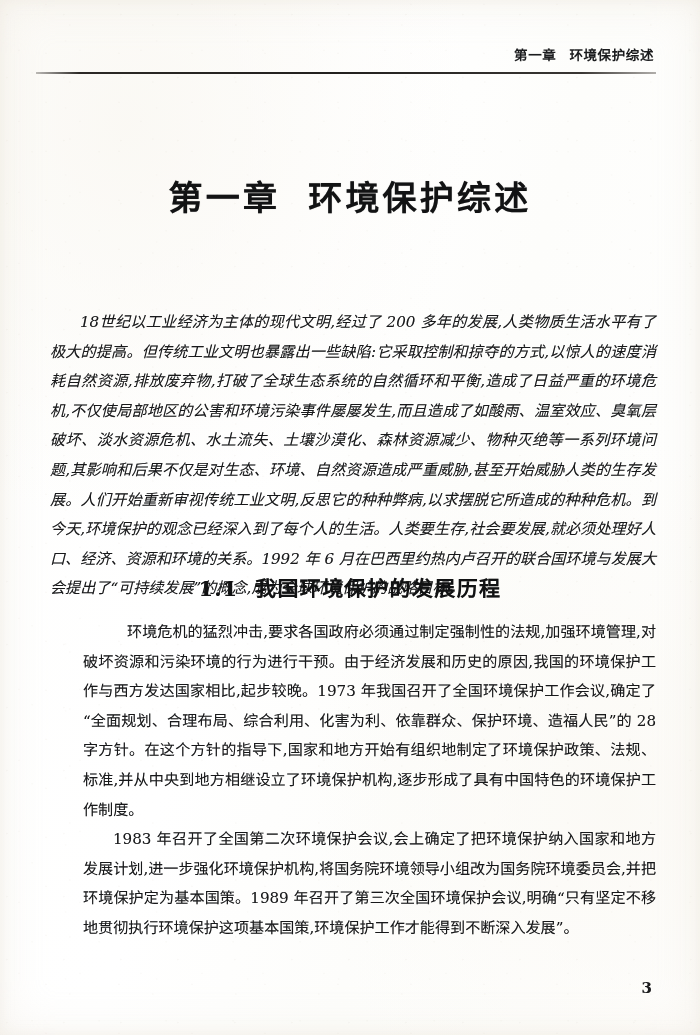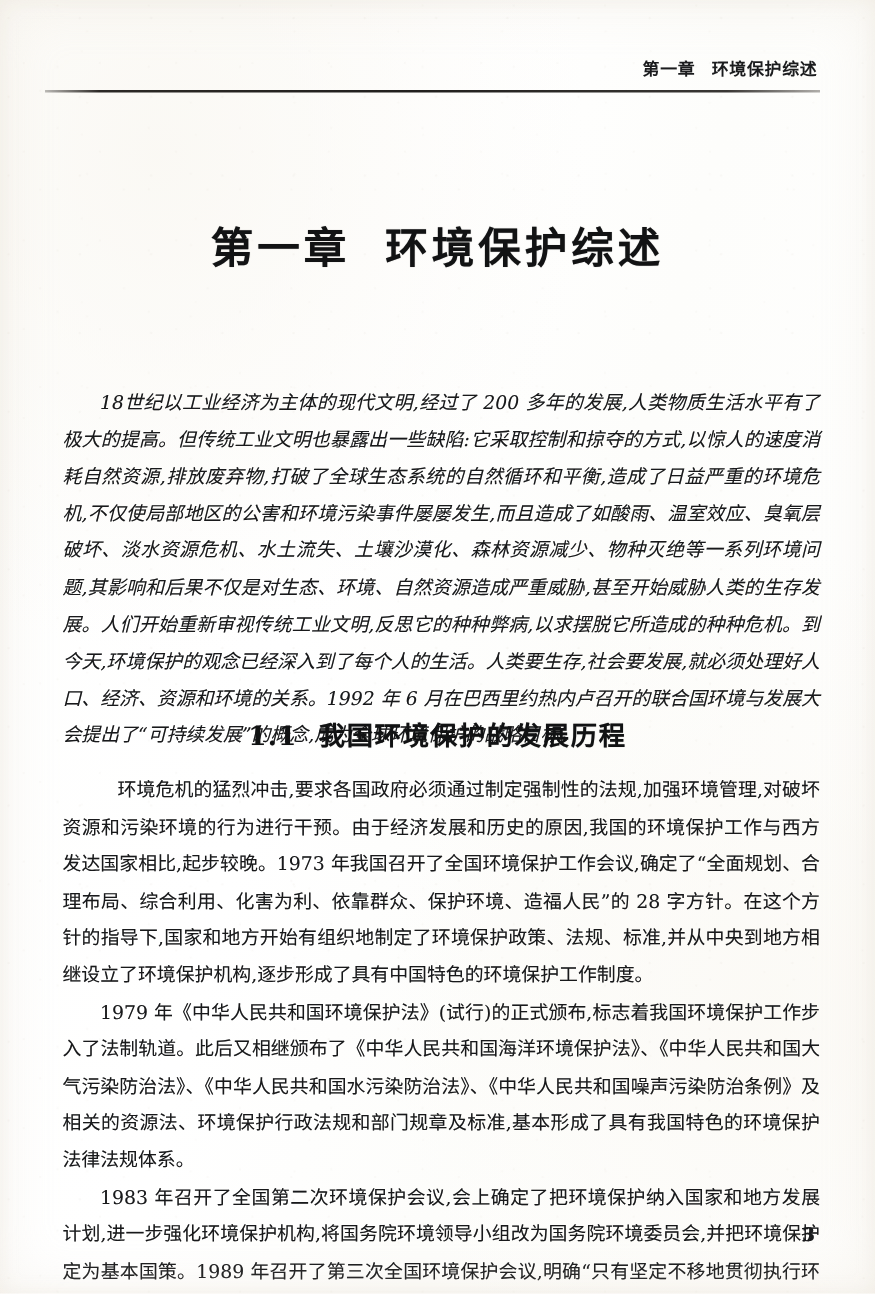--- a/index.html
+++ b/index.html
@@ -143,21 +143,21 @@
     font-size: 21px;
     font-weight: 700;
     letter-spacing: 1.4px;
     color: #111213;
     text-shadow: 0 0 0.6px rgba(0,0,0,0.40);
   }
   .section-heading .num { letter-spacing: 1px; }
   .section-heading .sh-gap { display: inline-block; width: 17px; }
 
   #section-block { top: 618px; }
-  #section-block p { text-indent: 44px; }
+  #section-block p { text-indent: 44px; margin-left: 33px; }
   #section-block p.follow { text-indent: 30px; }
 
   
   .folio {
     position: absolute;
     bottom: 38px;
     right: 48px;
     font-size: 15px;
     font-weight: 700;
     color: #1a1b1d;
@@ -185,20 +185,19 @@
   <div class="body-block" id="intro-block">
     <p>18世纪以工业经济为主体的现代文明,经过了 200 多年的发展,人类物质生活水平有了极大的提高。但传统工业文明也暴露出一些缺陷:它采取控制和掠夺的方式,以惊人的速度消耗自然资源,排放废弃物,打破了全球生态系统的自然循环和平衡,造成了日益严重的环境危机,不仅使局部地区的公害和环境污染事件屡屡发生,而且造成了如酸雨、温室效应、臭氧层破坏、淡水资源危机、水土流失、土壤沙漠化、森林资源减少、物种灭绝等一系列环境问题,其影响和后果不仅是对生态、环境、自然资源造成严重威胁,甚至开始威胁人类的生存发展。人们开始重新审视传统工业文明,反思它的种种弊病,以求摆脱它所造成的种种危机。到今天,环境保护的观念已经深入到了每个人的生活。人类要生存,社会要发展,就必须处理好人口、经济、资源和环境的关系。1992 年 6 月在巴西里约热内卢召开的联合国环境与发展大会提出了“可持续发展”的概念,成为全球环境保护的战略目标。</p>
   </div>
 
   <h2 class="section-heading">
     <span class="num">1.1</span><span class="sh-gap"></span><span>我国环境保护的发展历程</span>
   </h2>
 
   <div class="body-block" id="section-block">
     <p>环境危机的猛烈冲击,要求各国政府必须通过制定强制性的法规,加强环境管理,对破坏资源和污染环境的行为进行干预。由于经济发展和历史的原因,我国的环境保护工作与西方发达国家相比,起步较晚。1973 年我国召开了全国环境保护工作会议,确定了“全面规划、合理布局、综合利用、化害为利、依靠群众、保护环境、造福人民”的 28 字方针。在这个方针的指导下,国家和地方开始有组织地制定了环境保护政策、法规、标准,并从中央到地方相继设立了环境保护机构,逐步形成了具有中国特色的环境保护工作制度。</p>
-    <p class="follow">1979 年《中华人民共和国环境保护法》(试行)的正式颁布,标志着我国环境保护工作步入了法制轨道。此后又相继颁布了《中华人民共和国海洋环境保护法》、《中华人民共和国大气污染防治法》、《中华人民共和国水污染防治法》、《中华人民共和国噪声污染防治条例》及相关的资源法、环境保护行政法规和部门规章及标准,基本形成了具有我国特色的环境保护法律法规体系。</p>
     <p class="follow">1983 年召开了全国第二次环境保护会议,会上确定了把环境保护纳入国家和地方发展计划,进一步强化环境保护机构,将国务院环境领导小组改为国务院环境委员会,并把环境保护定为基本国策。1989 年召开了第三次全国环境保护会议,明确“只有坚定不移地贯彻执行环境保护这项基本国策,环境保护工作才能得到不断深入发展”。</p>
   </div>
 
   <div class="folio">3</div>
 
   <div class="vignette"></div>
 </div>
 
 </body></html>

